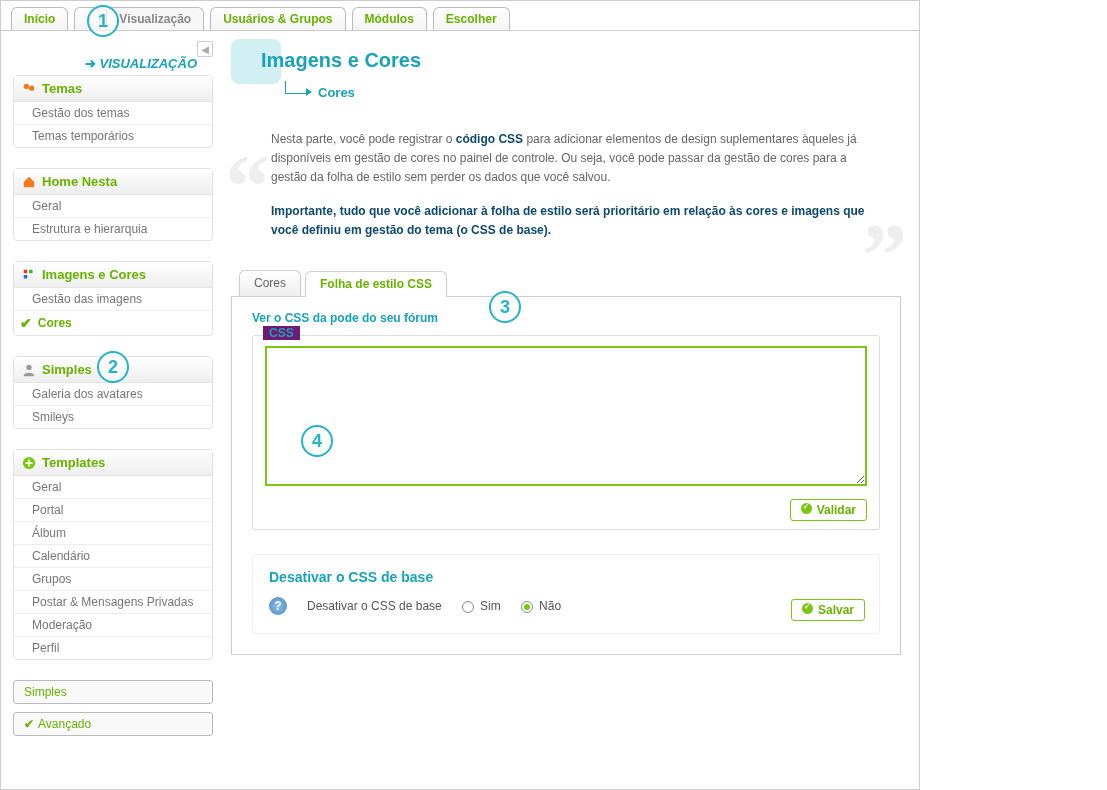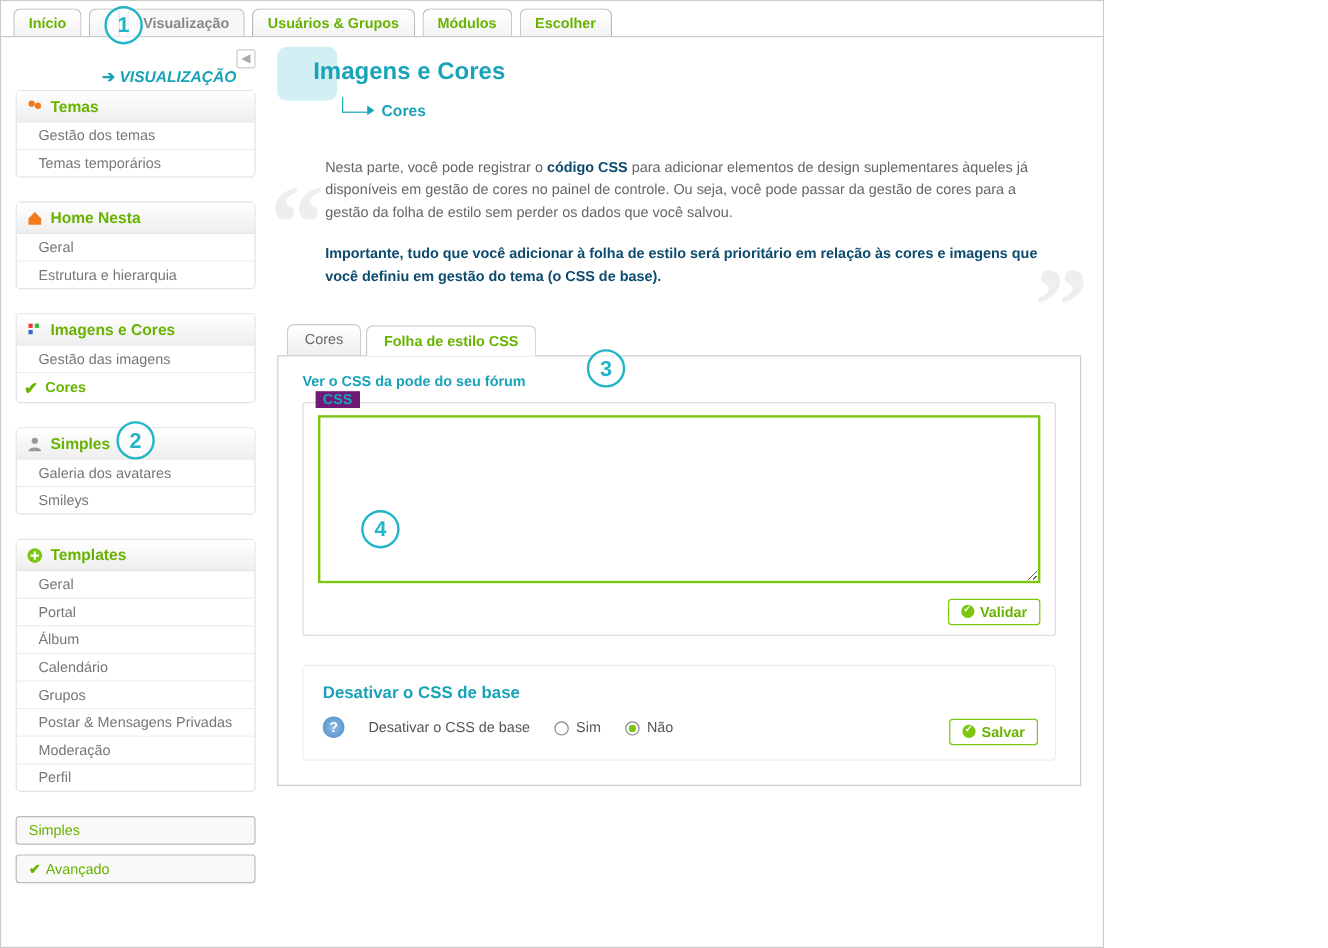--- a/index.html
+++ b/index.html
@@ -54,21 +54,21 @@
 .sub-tab.active { background: #fff; color: #68b300; font-weight: bold; position: relative; top: 1px; border-bottom: 1px solid #fff; }
 
 .panel { border: 1px solid #ccc; border-top: none; padding: 14px 20px 20px 20px; }
 .link-small { color: #18a3b8; font-weight: bold; font-size: 12px; cursor: pointer; }
 
 .fieldset { border: 1px solid #ddd; border-radius: 3px; margin-top: 10px; padding: 10px 12px 40px 12px; position: relative; }
 .legend { position: absolute; top: -10px; left: 10px; background: #701a75; padding: 0 6px; color: #18a3b8; font-weight: bold; font-size: 12px; }
 
 .css-area { width: 100%; height: 140px; border: 2px solid #7ac610; background: #fff; resize: both; padding: 6px; font-family: monospace; font-size: 12px; }
 .btn-right { position: absolute; right: 12px; bottom: 8px; }
-.btn { border: 1px solid #7ac610; background: #fff; color: #68b300; font-weight: bold; font-size: 12px; padding: 3px 10px; border-radius: 3px; cursor: pointer; display: inline-flex; align-items: center; gap: 5px; }
+.btn { border: 1px solid #7ac610; background: #fff; color: #68b300; font-weight: bold; font-size: 12px; padding: 3px 10px; border-radius: 3px; cursor: pointer; display: inline-flex; gap: 5px; }
 .btn .dot { width: 11px; height: 11px; border-radius: 50%; background: #7ac610; position: relative; }
 .btn .dot::after{content:"✓"; color:#fff; font-size:8px; position:absolute; left:2px; top:-1px;}
 
 .desativar-block { border: 1px solid #eee; border-radius: 4px; margin-top: 24px; padding: 14px 16px 18px 16px; position: relative; }
 .desativar-title { color: #18a3b8; font-weight: bold; font-size: 14px; margin-bottom: 12px; }
 .radio-row { display: flex; align-items: center; gap: 20px; color: #555; font-size: 12px; }
 .help-icon { width: 18px; height: 18px; border-radius: 50%; background: radial-gradient(#8fbfe6,#4a88c7); color: #fff; font-weight: bold; text-align: center; line-height: 18px; font-size: 12px; }
 .radio { width: 12px; height: 12px; border: 1px solid #888; border-radius: 50%; display: inline-block; vertical-align: middle; margin-right: 3px; position: relative; }
 .radio.checked::after { content: ""; position: absolute; left: 2px; top: 2px; width: 6px; height: 6px; background: #7ac610; border-radius: 50%; }
 

